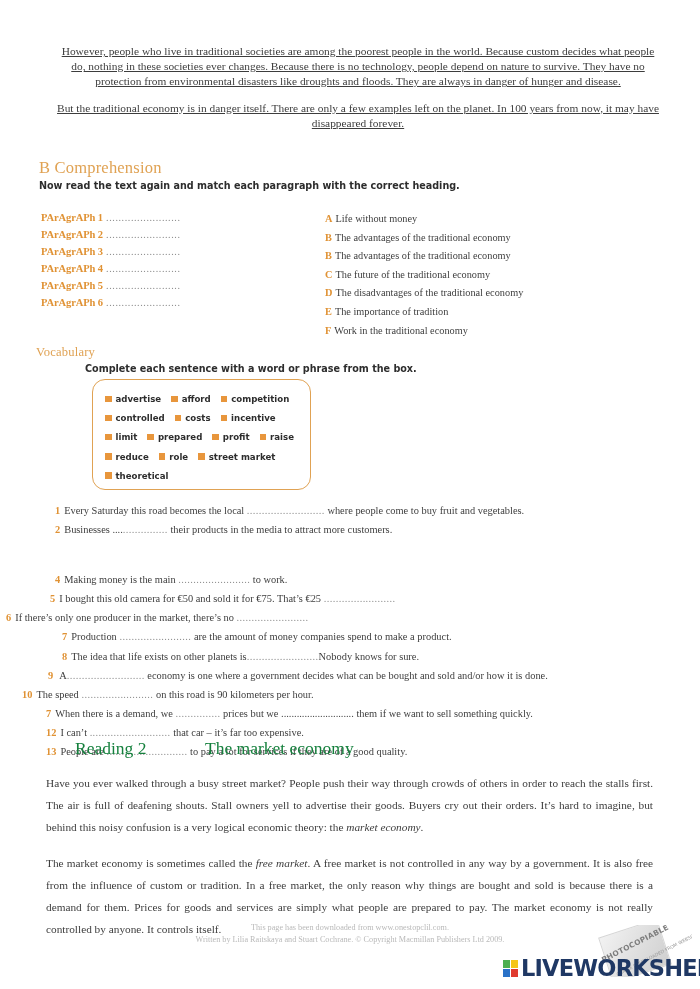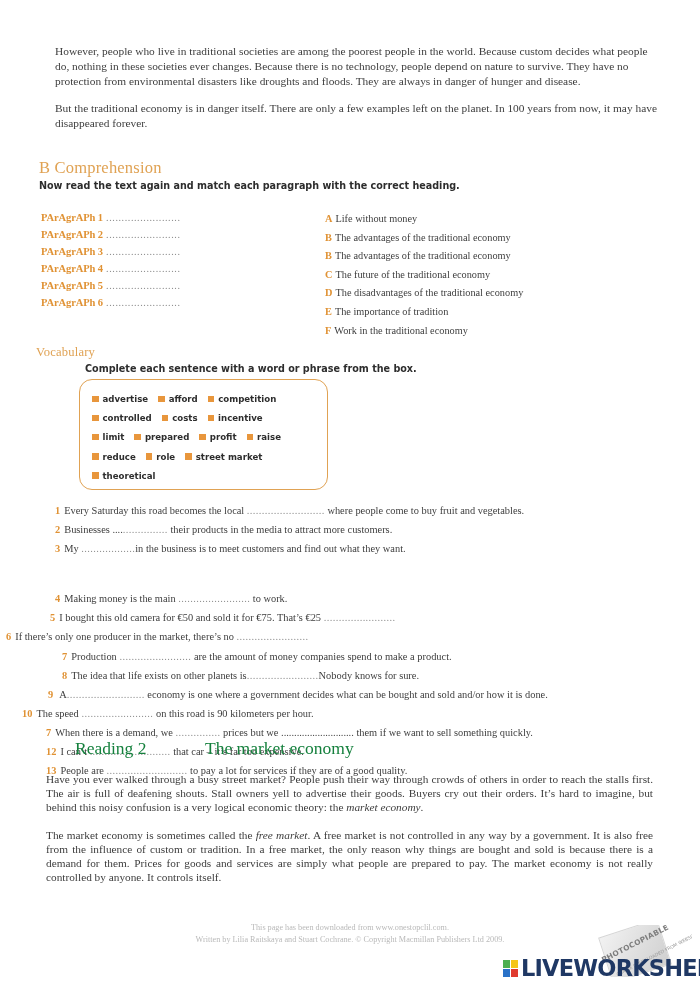--- a/index.html
+++ b/index.html
@@ -26,21 +26,22 @@
     position: absolute;
     left: 39px;
     top: 44px;
     width: 622px;
   }
   .intro p {
     margin: 0 0 11px 16px;
     font-size: 11.4px;
     line-height: 15.2px;
     color: #3d3d3d;
-    text-align: left;
+    text-align: center;
+    text-decoration: underline;
   }
 
   
   .sec-head {
     position: absolute;
     font-family: "Liberation Serif", serif;
     color: #e0a253;
     font-size: 16.5px;
     letter-spacing: .2px;
   }
@@ -96,23 +97,23 @@
     color: #e09234;
     font-weight: bold;
     margin-right: 3px;
   }
 
   
   #vocabulary-heading { left: 36px; top: 345px; font-size: 12.6px; }
 
   .vocab-box {
     position: absolute;
-    left: 79px;
+    left: 92px;
     top: 379px;
-    width: 249px;
+    width: 219px;
     height: 111px;
     border: 1.3px solid #e0a253;
     border-radius: 13px;
     box-sizing: border-box;
     padding: 10px 0 0 12px;
   }
   .vocab-line {
     font-family: "DejaVu Sans", sans-serif;
     font-weight: bold;
     font-size: 8.6px;
@@ -164,21 +165,21 @@
 
   .reading2 {
     position: absolute;
     left: 46px;
     top: 772px;
     width: 617px;
   }
   .reading2 p {
     margin: 0 10px 14px 0;
     font-size: 11.3px;
-    line-height: 14px;
+    line-height: 22px;
     color: #3d3d3d;
     text-align: justify;
   }
   .reading2 p.j { text-align: justify; }
   .reading2 em { font-style: italic; }
 
   
   .footer {
     position: absolute;
     left: 0;
@@ -298,21 +299,20 @@
       <div class="vocab-line"><span class="vocab-word"><span class="bullet"></span><span>advertise</span></span><span class="vocab-word"><span class="bullet"></span><span>afford</span></span><span class="vocab-word"><span class="bullet"></span><span>competition</span></span></div>
       <div class="vocab-line"><span class="vocab-word"><span class="bullet"></span><span>controlled</span></span><span class="vocab-word"><span class="bullet"></span><span>costs</span></span><span class="vocab-word"><span class="bullet"></span><span>incentive</span></span></div>
       <div class="vocab-line"><span class="vocab-word"><span class="bullet"></span><span>limit</span></span><span class="vocab-word"><span class="bullet"></span><span>prepared</span></span><span class="vocab-word"><span class="bullet"></span><span>profit</span></span><span class="vocab-word"><span class="bullet"></span><span>raise</span></span></div>
       <div class="vocab-line"><span class="vocab-word"><span class="bullet"></span><span>reduce</span></span><span class="vocab-word"><span class="bullet"></span><span>role</span></span><span class="vocab-word"><span class="bullet"></span><span>street market</span></span></div>
       <div class="vocab-line"><span class="vocab-word"><span class="bullet"></span><span>theoretical</span></span></div>
     </div>
 
   <div class="gapfill" id="gapfill">
       <div class="gap-row" style="padding-left: 55px;"><span class="num">1</span><span>Every Saturday this road becomes the local </span><span class="dots">..........................</span><span> where people come to buy fruit and vegetables.</span></div>
       <div class="gap-row" style="padding-left: 55px;"><span class="num">2</span><span>Businesses ....</span><span class="dots">...............</span><span> their products in the media to attract more customers.</span></div>
-      <div class="gap-row" style="padding-left: 55px;"><span class="num">3</span><span>My </span><span class="dots">..................</span><span>in the business is to meet customers and find out what they want.</span></div>
       <div class="gap-row" style="padding-left: 55px; margin-top: 31px;"><span class="num">4</span><span>Making money is the main  </span><span class="dots">........................</span><span> to work.</span></div>
       <div class="gap-row" style="padding-left: 50px;"><span class="num">5</span><span>I bought this old camera for €50 and sold it for €75. That’s €25 </span><span class="dots">........................</span><span></span></div>
       <div class="gap-row" style=" margin-left: 6px;"><span class="num">6</span><span>If there’s only one producer in the market, there’s no </span><span class="dots">........................</span><span></span></div>
       <div class="gap-row" style="padding-left: 62px;"><span class="num">7</span><span>Production </span><span class="dots">........................</span><span> are the amount of money companies spend to make a product.</span></div>
       <div class="gap-row" style="padding-left: 62px;"><span class="num">8</span><span>The idea that life exists on other planets is</span><span class="dots">........................</span><span>Nobody knows for sure.</span></div>
       <div class="gap-row" style="padding-left: 48px;"><span class="num">9</span><span> A</span><span class="dots">..........................</span><span> economy is one where a government decides what can be bought and sold and/or how it is done.</span></div>
       <div class="gap-row" style="padding-left: 22px;"><span class="num">10</span><span>The speed </span><span class="dots">........................</span><span> on this road is 90 kilometers per hour.</span></div>
       <div class="gap-row" style="padding-left: 46px;"><span class="num">7</span><span>When there is a demand, we </span><span class="dots">...............</span><span> prices but we ............................ them if we want to sell something quickly.</span></div>
       <div class="gap-row" style="padding-left: 46px;"><span class="num">12</span><span>I can’t </span><span class="dots">...........................</span><span> that car – it’s far too expensive.</span></div>
       <div class="gap-row" style="padding-left: 46px;"><span class="num">13</span><span>People are </span><span class="dots">...........................</span><span> to pay a lot for services if they are of a good quality.</span></div>

